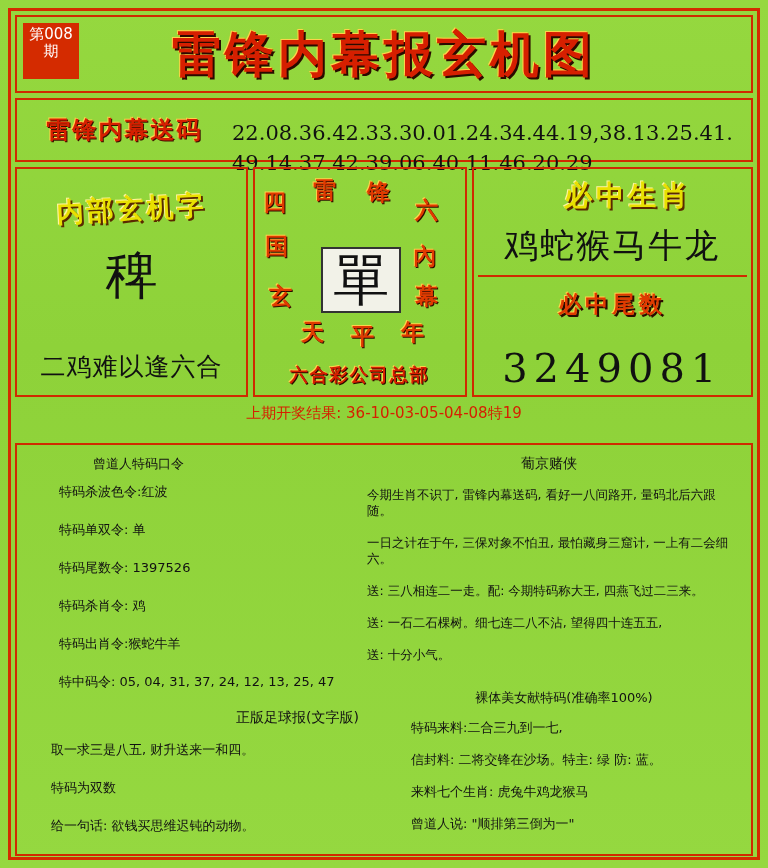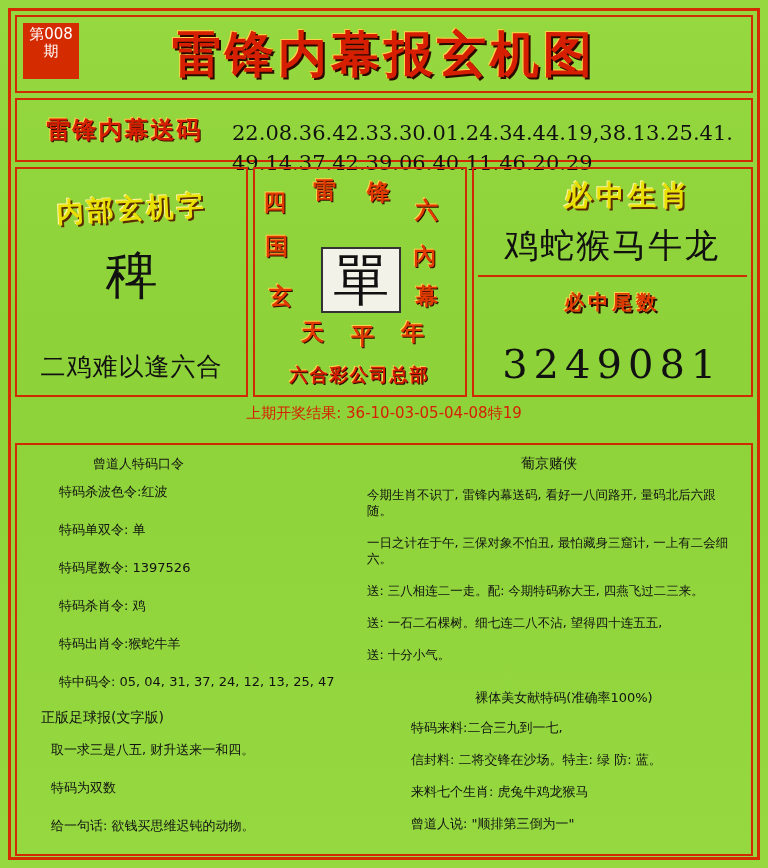--- a/index.html
+++ b/index.html
@@ -172,21 +172,21 @@
   .p3 .zodiacs{
     text-align:center;
     font-size:34px;
     color:#111;
     margin-top:8px;
     letter-spacing:2px;
     font-family:"DejaVu Serif","Liberation Serif",serif;
   }
   .p3 .ttl2{
     text-align:center;
-    font-size:20px;
+    font-size:23px;
     font-weight:bold;
     color:#e03a00;
     margin-top:12px;
     letter-spacing:4px;
     text-shadow:2px 2px 0 #2a0a00,-1px -1px 0 #ffd24a;
   }
   .p3 .tailnums{
     text-align:center;
     font-size:40px;
     color:#111;
@@ -230,21 +230,21 @@
     font-size:13px;
     margin:2px 0 10px 52px;
   }
   .bleft .ln{
     font-size:13px;
     margin:0 0 20px 18px;
   }
   .bleft .ln.tight{margin-bottom:18px;}
   .bleft .h2{
     font-size:14px;
-    text-align:left;
+    text-align:right;
     margin:16px 0 14px 0;
   }
   .bleft .p{
     font-size:13px;
     margin:0 0 20px 10px;
   }
 
   .bright .h{
     font-size:14px;
     text-align:center;

